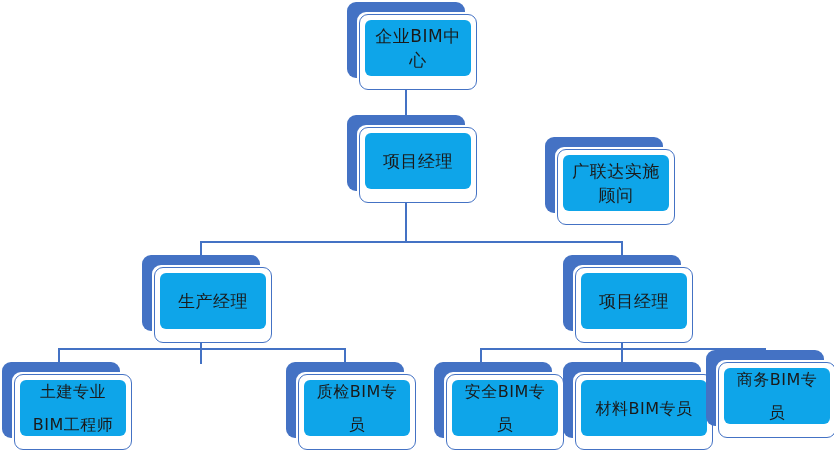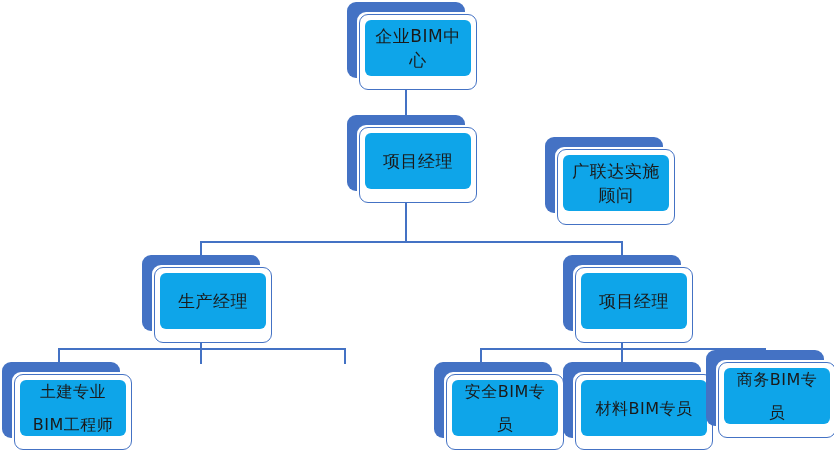--- a/index.html
+++ b/index.html
@@ -146,20 +146,28 @@
   <div class="node small" style="left:2px; top:362px; width:118px; height:76px;">
     <div class="shadow"></div>
     <div class="card">
       <div class="inner">
         <span class="label">土建专业BIM工程师</span>
       </div>
     </div>
   </div>
 
 
+  <div class="node small" style="left:286px; top:362px; width:118px; height:76px;">
+    <div class="shadow"></div>
+    <div class="card">
+      <div class="inner">
+        <span class="label">质检BIM专员</span>
+      </div>
+    </div>
+  </div>
 
   <div class="node small" style="left:434px; top:362px; width:118px; height:76px;">
     <div class="shadow"></div>
     <div class="card">
       <div class="inner">
         <span class="label">安全BIM专员</span>
       </div>
     </div>
   </div>
 

